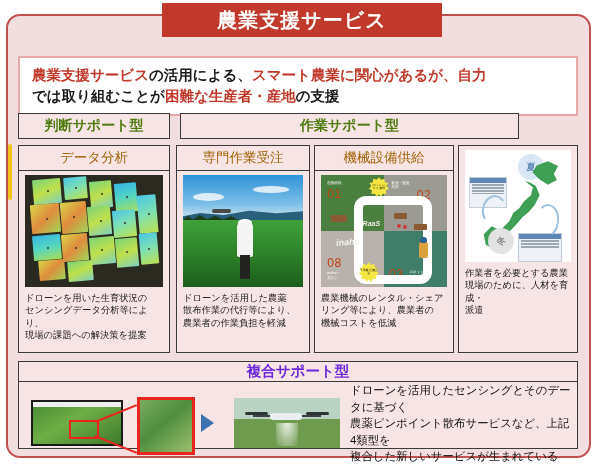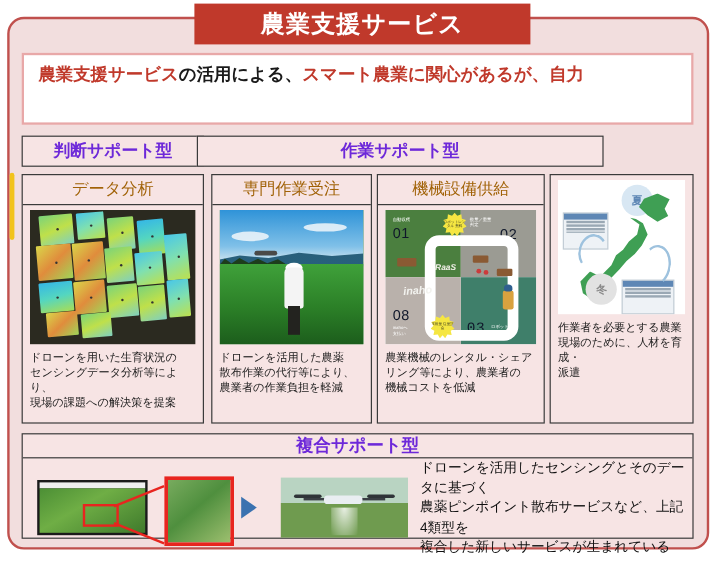--- a/index.html
+++ b/index.html
@@ -30,38 +30,38 @@
     background:#c0392b;
     display:flex;align-items:center;justify-content:center;
     z-index:5;
   }
   .title-banner span{
     color:#ffffff;font-weight:bold;font-size:20px;letter-spacing:1px;
   }
 
   
   .lead{
-    position:absolute;left:18px;top:44px;width:560px;height:60px;
+    position:absolute;left:18px;top:56px;width:560px;height:60px;
     background:#ffffff;border:2px solid #e8a8a8;
     box-sizing:border-box;
     padding:7px 10px 3px 12px;
     line-height:1.42;
   }
   .lead p{margin:0;font-size:14.5px;font-weight:bold;color:#1a1a1a;}
   .hl{color:#c0392b;}
 
   
   .sec{
     position:absolute;background:#f7e4e4;
     border:1.6px solid #3a3a3a;box-sizing:border-box;
     display:flex;align-items:center;justify-content:center;
   }
-  .sec span{font-size:14px;font-weight:bold;color:#6d28d9;}
+  .sec span{font-size:14px;font-weight:bold;color:#4d7c0f;}
   .sec-judge{left:18px;top:113px;width:152px;height:26px;}
-  .sec-work{left:164px;top:113px;width:339px;height:26px;}
+  .sec-work{left:180px;top:113px;width:339px;height:26px;}
 
   
   .col{
     position:absolute;top:145px;
     border:1.6px solid #3a3a3a;box-sizing:border-box;
     background:#f7e4e4;
     display:flex;flex-direction:column;
   }
   .col-1{left:18px;width:152px;height:208px;}
   .col-2{left:176px;width:134px;height:208px;}
@@ -112,21 +112,21 @@
   .drone-mini{position:absolute;left:24%;top:30%;width:16%;height:4%;
        background:#4a4a48;border-radius:2px;}
 
   
   .raas{position:absolute;inset:0;background:#ffffff;overflow:hidden;}
   .q{position:absolute;width:50%;height:50%;}
   .q1{left:0;top:0;background:#4b7f3f;}
   .q2{left:50%;top:0;background:#9b9b93;}
   .q3{left:50%;top:50%;background:#3f7f6a;}
   .q4{left:0;top:50%;background:#b9b1ab;}
-  .qnum{position:absolute;color:#0f172a;font-size:12px;font-weight:300;letter-spacing:.5px;}
+  .qnum{position:absolute;color:#c2410c;font-size:12px;font-weight:300;letter-spacing:.5px;}
   .qlab{position:absolute;color:#fff;font-size:3.6px;line-height:1.25;}
   .raas-loop{
     position:absolute;left:26%;top:19%;width:48%;height:62%;
     border:9px solid #ffffff;border-radius:12px;
   }
   .raas-logo{position:absolute;left:12%;top:55%;color:#f2f2ee;
     font-size:9px;font-style:italic;font-weight:bold;transform:rotate(-4deg);}
   .raas-center{position:absolute;left:33%;top:40%;color:#efeee6;
     font-size:7px;font-style:italic;font-weight:bold;}
   .burst{position:absolute;width:20px;height:20px;background:#f5e642;
@@ -200,20 +200,23 @@
     <div class="frame-accent"></div>
   </div>
 
   <div class="title-banner">
     <span>農業支援サービス</span>
   </div>
 
   <div class="lead">
     <p>
       <span class="hl">農業支援サービス</span><span>の活用による、</span><span class="hl">スマート農業に関心があるが、自力</span>
+    </p>
+    <p>
+      <span>では取り組むことが</span><span class="hl">困難な生産者・産地</span><span>の支援</span>
     </p>
   </div>
 
   <div class="sec sec-judge">
     <span>判断サポート型</span>
   </div>
   <div class="sec sec-work">
     <span>作業サポート型</span>
   </div>
 
@@ -292,21 +295,21 @@
         <div class="q q3"></div>
           <div class="q q4"></div>
 
         <div class="qlab" style="left:5%;top:5%;">自動収穫</div>
         <div class="qnum" style="left:5%;top:11%;">01</div>
 
         <div class="qlab" style="left:56%;top:5%;white-space:pre;">数量／重量
 判定</div>
         <div class="qnum" style="left:76%;top:12%;">02</div>
 
-        <div class="qnum" style="left:54%;top:82%;font-family:Liberation Mono, monospace;">03</div>
+        <div class="qnum" style="left:54%;top:82%;">03</div>
         <div class="qlab" style="left:70%;top:85%;white-space:pre;">ロボットの
 収穫高計算</div>
 
         <div class="qnum" style="left:5%;top:72%;">08</div>
         <div class="qlab" style="left:5%;top:86%;white-space:pre;">inahoへ
 支払い</div>
 
         <div class="raas-loop"></div>
         <div class="raas-center">RaaS</div>
         <div class="raas-logo">inaho</div>

